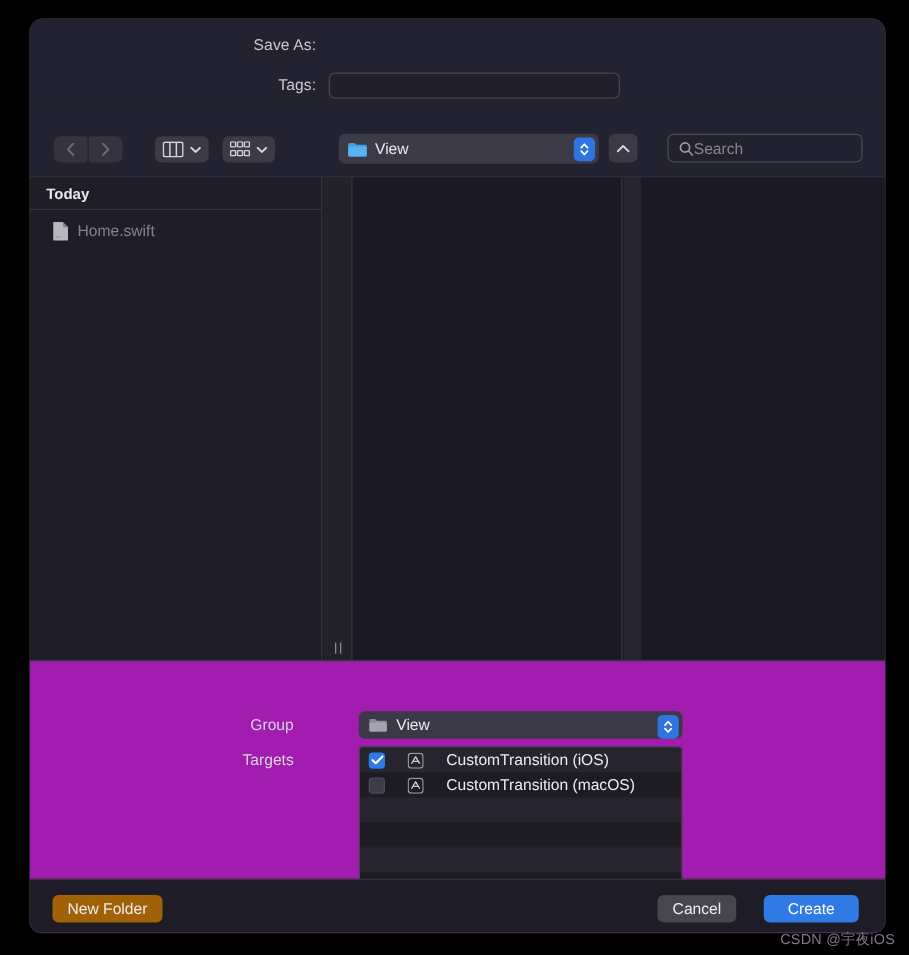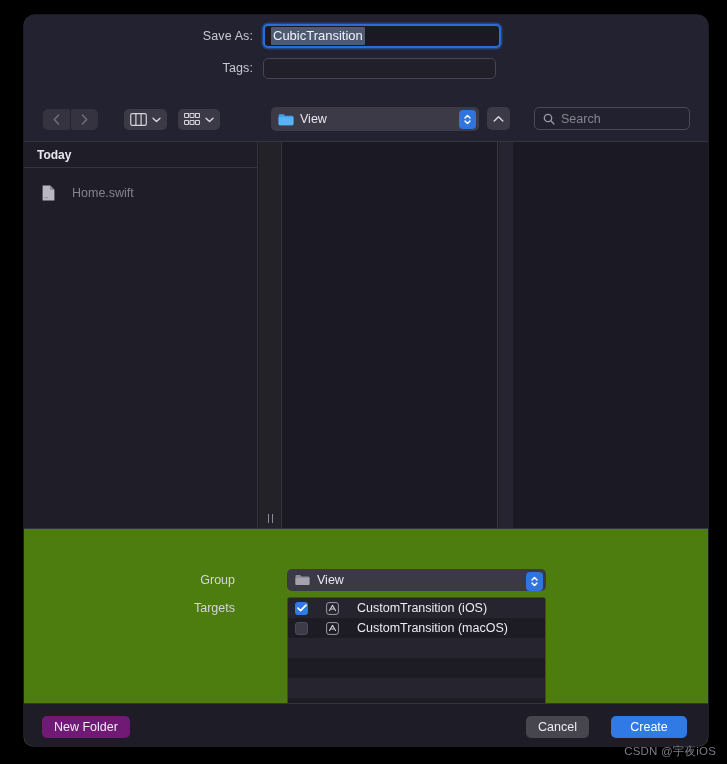--- a/index.html
+++ b/index.html
@@ -187,21 +187,20 @@
     position: absolute;
     left: 510px;
     top: 21px;
     width: 156px;
     height: 23px;
     background: #222130;
     border: 1px solid #4a4956;
     border-radius: 5px;
     display: flex;
     align-items: center;
-    gap: 6px;
     padding-left: 8px;
   }
   .searchfield .ph {
     font-size: 12.5px;
     color: #86858f;
   }
 
   
   .browser {
     position: absolute;
@@ -227,23 +226,23 @@
     padding-left: 13px;
     font-size: 12px;
     font-weight: bold;
     color: #e8e7ef;
     border-bottom: 1px solid #33323d;
   }
   .file-row {
     height: 22px;
     display: flex;
     align-items: center;
-    gap: 17px;
+    gap: 7px;
     padding-left: 18px;
-    margin-top: 14px;
+    margin-top: 6px;
   }
   .file-row .name {
     font-size: 12.5px;
     color: #838291;
   }
 
   .col-narrow {
     position: absolute;
     left: 235px; top: 0;
     width: 23px;
@@ -291,21 +290,21 @@
     height: 386px;
     background: #1b1a24;
   }
 
   
   .accessory {
     position: absolute;
     left: 0; top: 513px;
     width: 684px;
     height: 223px;
-    background: #4d7c0f;
+    background: #a21caf;
     border-top: 1px solid #35343f;
   }
 
   .acc-label {
     position: absolute;
     width: 223px;
     text-align: right;
     padding-right: 12px;
     font-size: 12.5px;
     color: #d6d5dd;
@@ -380,21 +379,21 @@
     position: absolute;
     top: 12px;
     height: 22px;
     border-radius: 5px;
     display: flex;
     align-items: center;
     justify-content: center;
     font-size: 12.5px;
     padding: 0 12px;
   }
-  .btn.newfolder { left: 18px;  background: #701a75; color: #ececf2; }
+  .btn.newfolder { left: 18px;  background: #a16207; color: #ececf2; }
   .btn.cancel    { right: 119px; background: #47464f; color: #ececf2; }
   .btn.create    { right: 21px; background: #2f7ae5; color: #ffffff; min-width: 76px; }
 
   
   .watermark {
     position: absolute;
     right: 11px;
     bottom: 5px;
     font-size: 11.5px;
     color: #7d7c88;
@@ -405,25 +404,20 @@
 <body>
 
 <div id="root">
 
   <div class="dialog">
 
     <div class="header">
 
       <div class="field-row save">
         <div class="field-label">Save As:</div>
-        <div class="savefield-wrap">
-          <div class="savefield">
-            <span class="selected-text">CubicTransition</span>
-          </div>
-        </div>
       </div>
 
       <div class="field-row tags">
         <div class="field-label">Tags:</div>
         <div class="tagsfield" title=""></div>
       </div>
 
     </div>
 
     <div class="toolbar">

